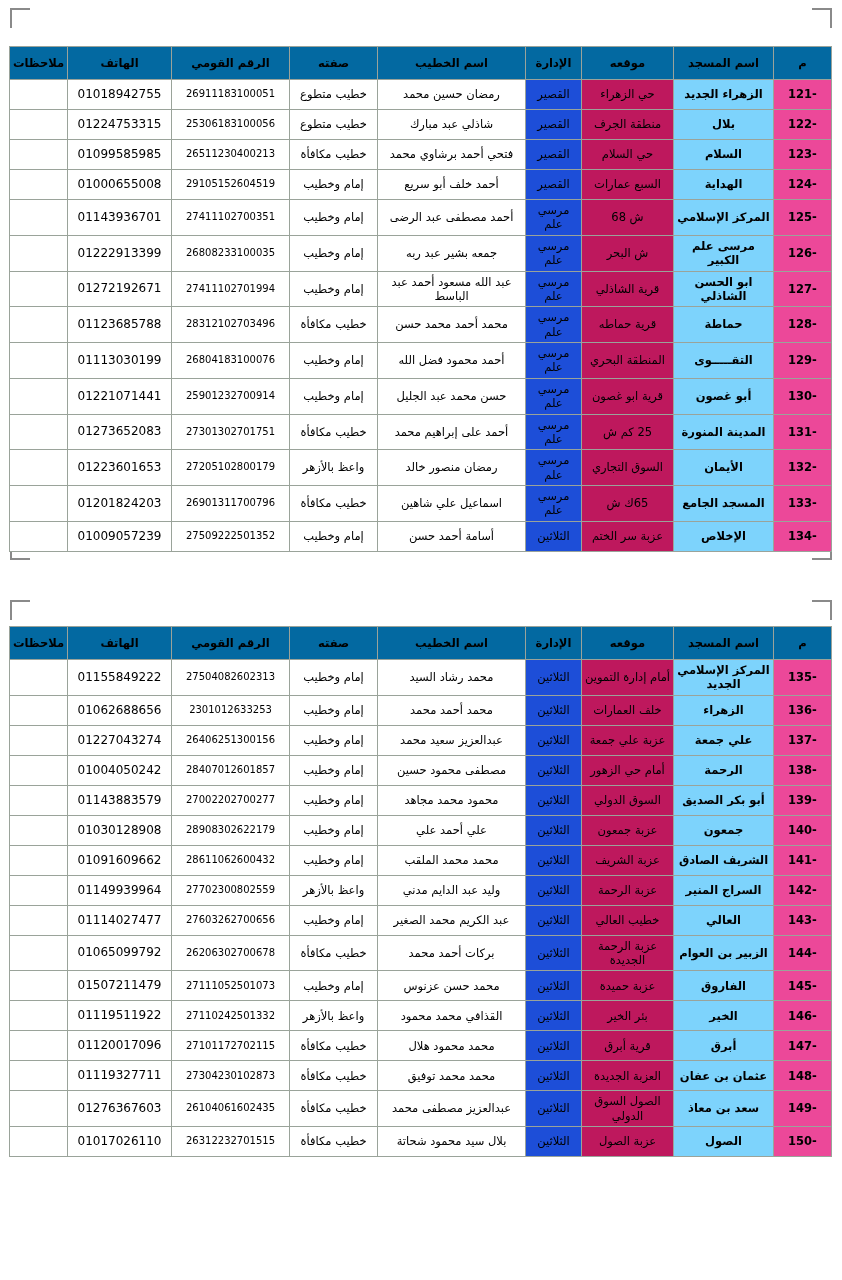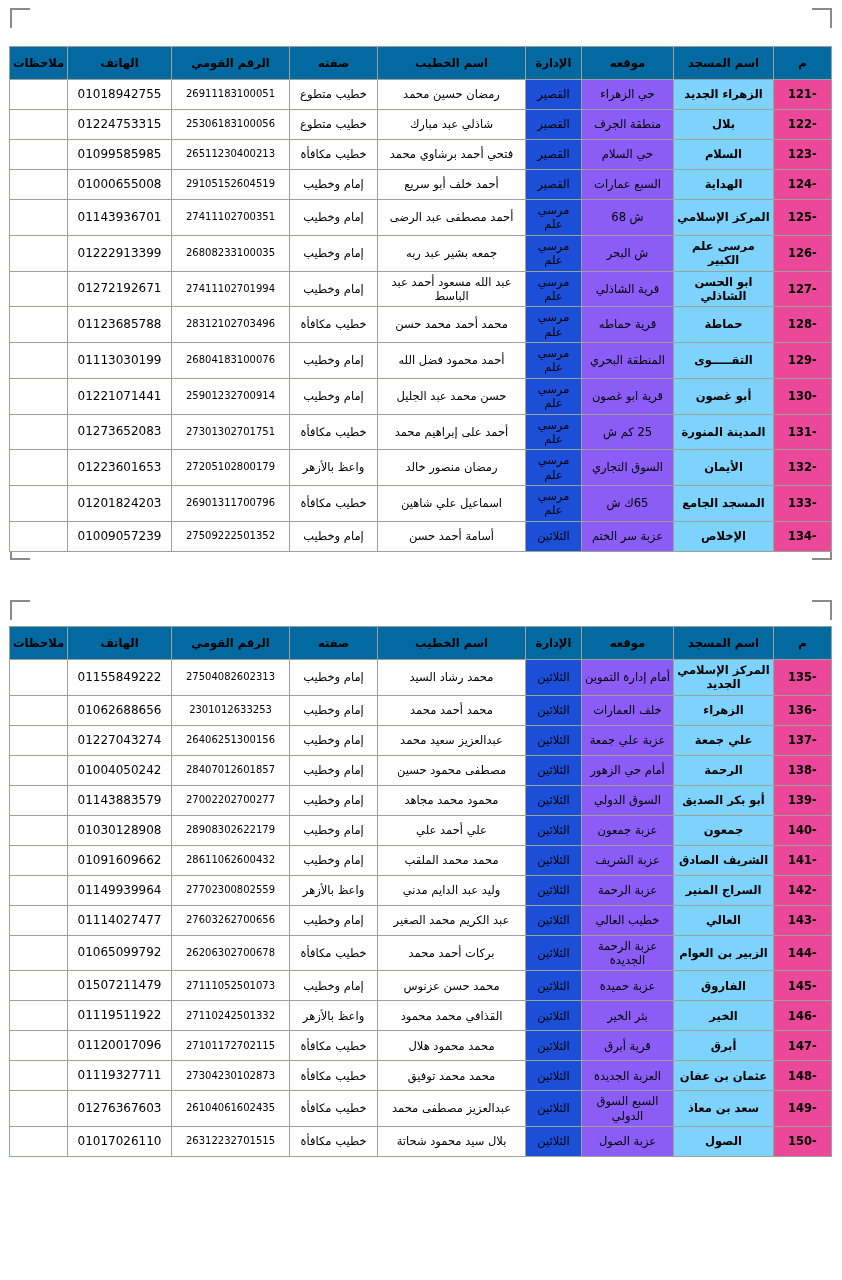--- a/index.html
+++ b/index.html
@@ -58,21 +58,21 @@
   }
   table.roster td.c-mosque {
     background: #7dd3fc;
     font-weight: bold;
   }
   table.roster td.c-num {
     background: #ec4899;
     font-weight: bold;
     direction: ltr;
   }
-  table.roster td.c-loc { background: #8b5cf6; }
+  table.roster td.c-loc { background: #be185d; }
   table.roster td.c-dept { background: #1d4ed8; }
   table.roster td.c-nid { direction: ltr; font-size: 10px; }
   table.roster td.c-phone { direction: ltr; font-size: 12px; }
   table.roster td.c-notes { background: #ffffff; }
   tbody tr { height: 30px; }
 
   
   col.w-num    { width: 58px; }
   col.w-mosque { width: 100px; }
   col.w-loc    { width: 92px; }
@@ -470,21 +470,21 @@
               <td class="c-dept">الثلاثين</td>
               <td class="c-khateeb">محمد محمد توفيق</td>
               <td class="c-sifa">خطيب مكافأة</td>
               <td class="c-nid">27304230102873</td>
               <td class="c-phone">01119327711</td>
               <td class="c-notes"></td>
             </tr>
             <tr>
               <td class="c-num">149-</td>
               <td class="c-mosque">سعد بن معاذ</td>
-              <td class="c-loc">السبع السوق الدولي</td>
+              <td class="c-loc">الصول السوق الدولي</td>
               <td class="c-dept">الثلاثين</td>
               <td class="c-khateeb">عبدالعزيز مصطفى محمد</td>
               <td class="c-sifa">خطيب مكافأة</td>
               <td class="c-nid">26104061602435</td>
               <td class="c-phone">01276367603</td>
               <td class="c-notes"></td>
             </tr>
             <tr>
               <td class="c-num">150-</td>
               <td class="c-mosque">الصول</td>

